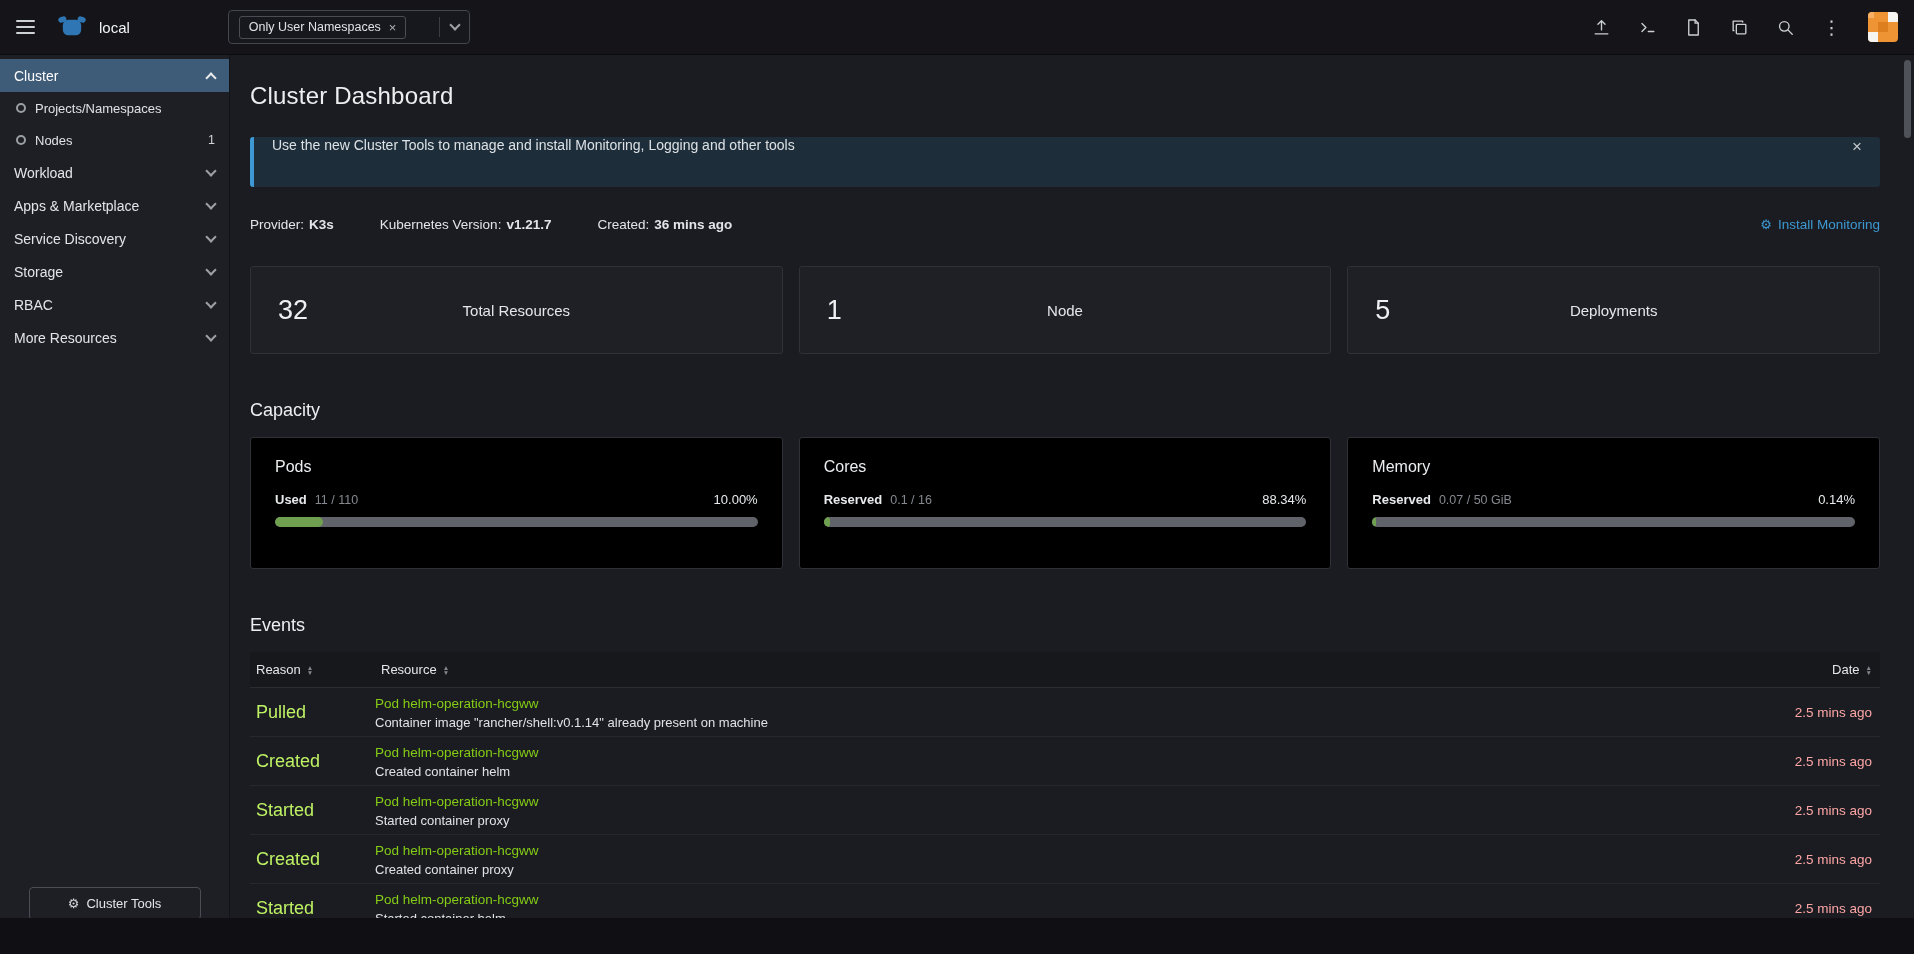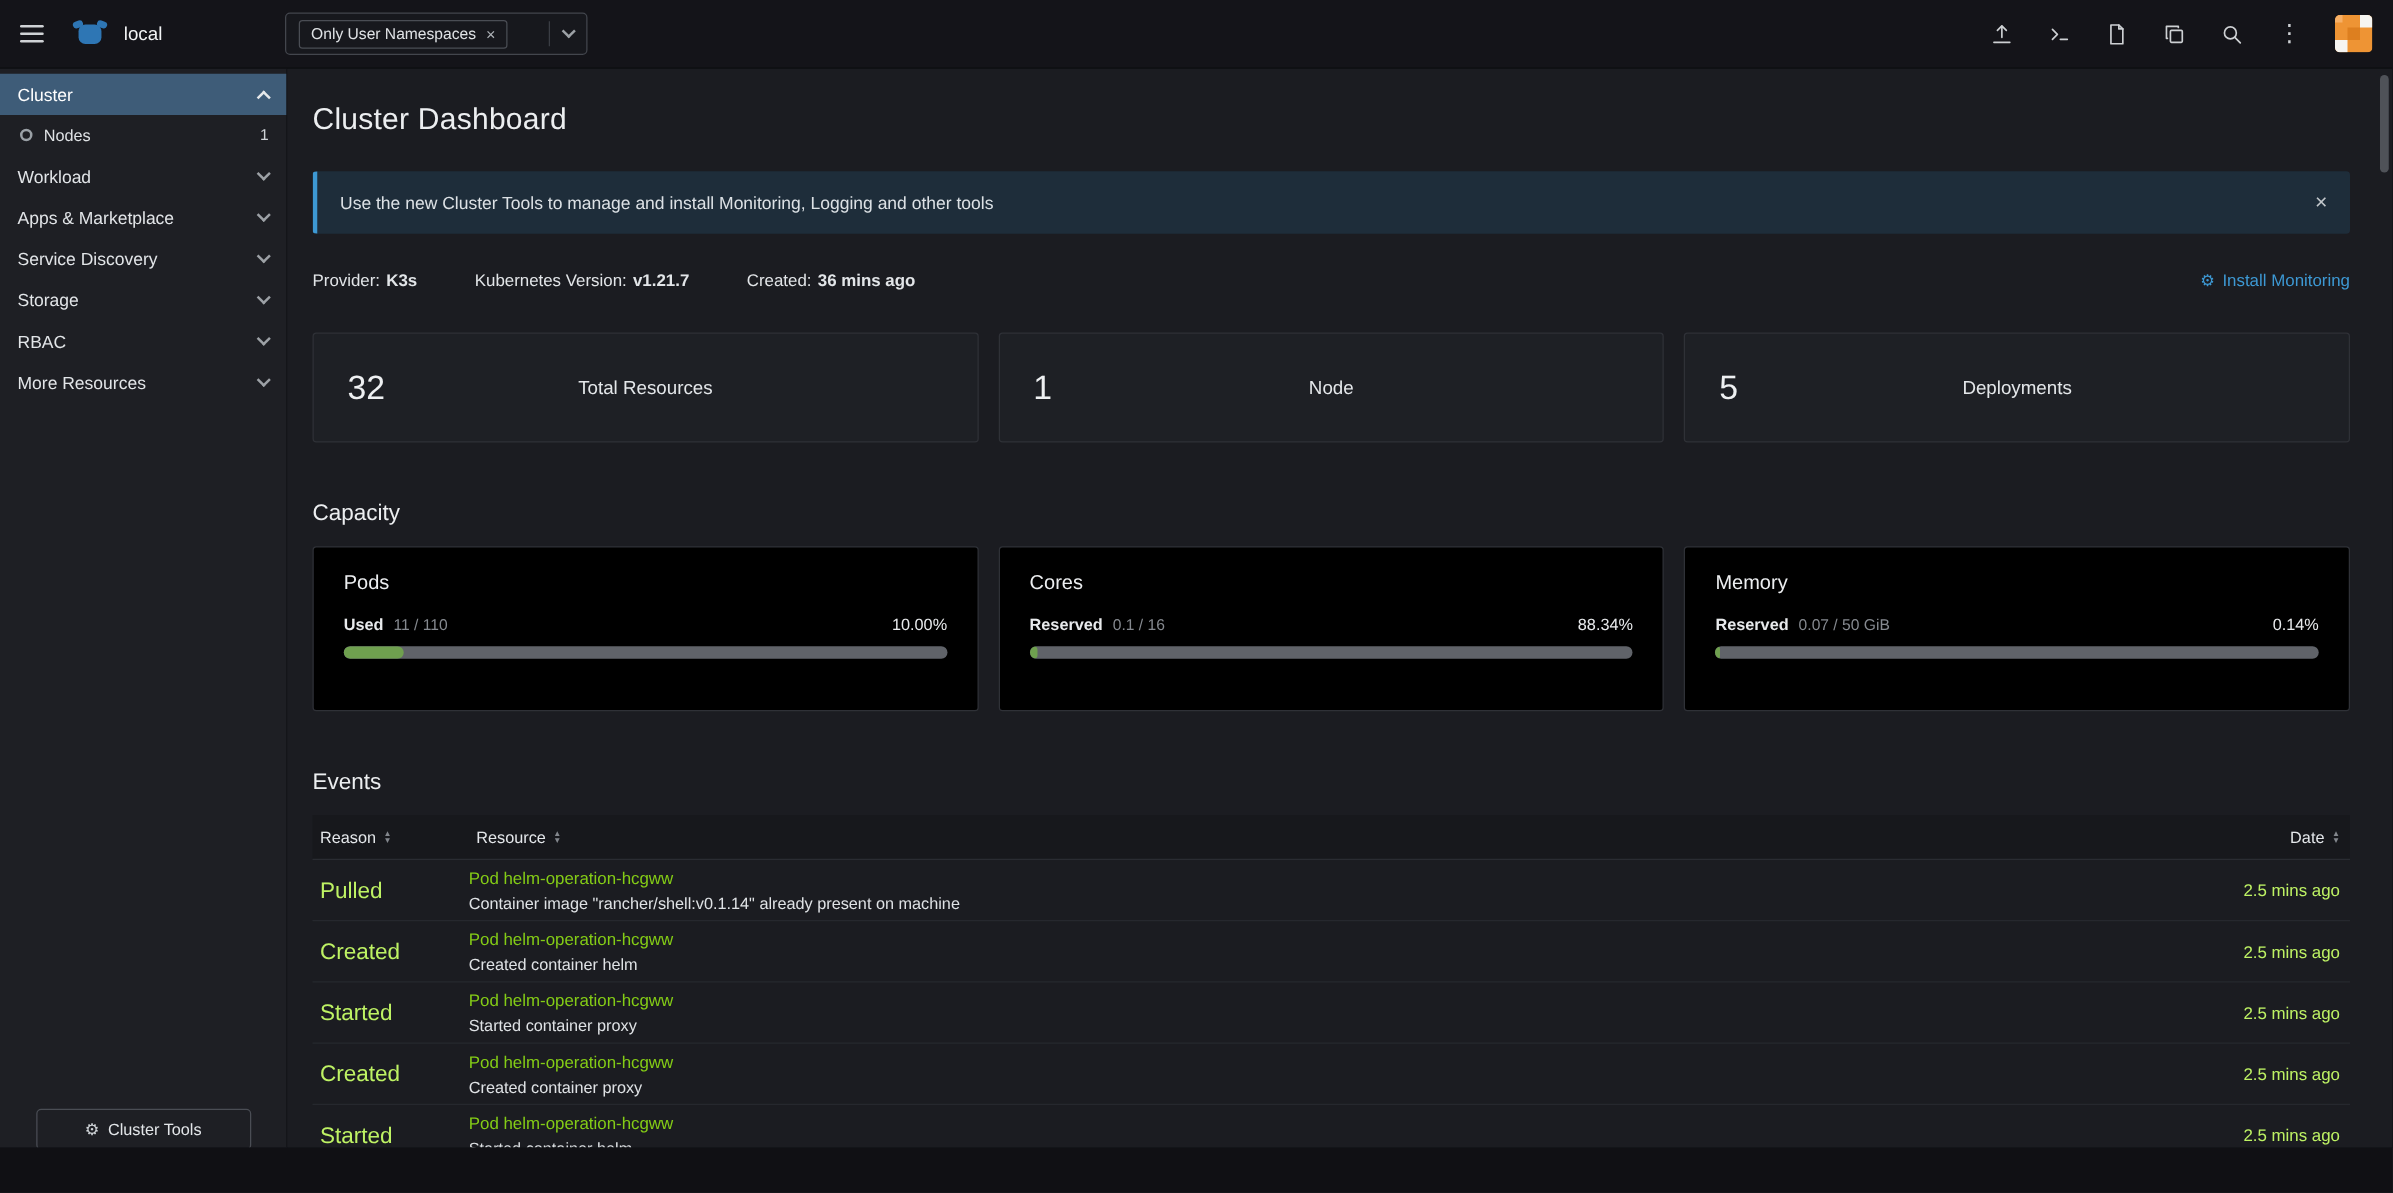--- a/index.html
+++ b/index.html
@@ -49,21 +49,21 @@
                width:172px; height:33px; background:transparent; border:1px solid #4a4d54;
                border-radius:4px; color:#e2e5e8; font-size:13px; font-family:inherit;
                display:flex; align-items:center; justify-content:center; gap:7px; cursor:pointer; }
   .gear { font-size:13px; color:#cfd3d7; }
   .version { position:absolute; bottom:0; left:14px; font-size:12px; color:#65696f; }
 
   
   .main { padding:26px 34px 0 20px; overflow:hidden; position:relative; background:#1b1c21; }
   h1 { font-size:24px; font-weight:500; color:#eceef0; letter-spacing:.2px; line-height:30px; }
   .banner { margin-top:26px; height:50px; background:#1e2d3a; border-left:4px solid #3d98d3;
-            border-radius:3px; display:flex; align-items:center; padding:0 18px;
+            border-radius:3px; display:flex; align-items:flex-start; padding:0 18px;
             font-size:14px; color:#dce1e5; }
   .banner-close { margin-left:auto; font-size:17px; color:#c2c7cb; cursor:pointer; }
   .meta-row { margin-top:30px; display:flex; align-items:center; font-size:13.5px; gap:46px; }
   .meta-value { font-weight:700; margin-left:5px; }
   .install-link { margin-left:auto; color:#3d98d3; font-size:13.5px; display:flex;
                   align-items:center; gap:6px; text-decoration:none; cursor:pointer; }
   .mon-icon { font-size:13px; }
 
   .stats-row { margin-top:34px; display:flex; gap:16px; }
   .stat-card { flex:1; height:88px; border:1px solid #2f3137; background:#1e2025;
@@ -93,21 +93,21 @@
   .th { display:flex; align-items:center; gap:6px; padding-left:6px; cursor:pointer; }
   .th-date { justify-content:flex-end; padding-right:8px; }
   .sort { display:inline-flex; flex-direction:column; }
   .sort i { font-style:normal; font-size:6.5px; line-height:5px; color:#83878d; }
   .tbl-row { min-height:48px; border-bottom:1px solid #26282e; align-items:center;
              padding:6px 0; }
   .row-reason { font-size:18px; color:#bef264; padding-left:6px; }
   .link { color:#84cc16; font-size:13.5px; text-decoration:none; cursor:pointer; }
   .desc { color:#dfe2e5; font-size:13px; margin-top:3px; }
   .desc:empty { display:none; }
-  .row-date { text-align:right; font-size:13.5px; color:#bef264; padding-right:8px; }
+  .row-date { text-align:right; font-size:13.5px; color:#fca5a5; padding-right:8px; }
 
   .scroll-thumb { position:absolute; right:3px; top:60px; width:7px; height:78px;
                   background:#4f5258; border-radius:4px; }
 </style>
 </head>
 <body>
 
 <div class="app">
 
   <header class="topbar">
@@ -167,20 +167,24 @@
         </svg>
       </span>
     </div>
   </header>
 
   <aside class="sidebar">
     <nav>
       <div class="side-item active">
         <span class="label">Cluster</span>
         <span class="chev up"></span>
+      </div>
+      <div class="side-sub">
+        <span class="dot-icon"></span>
+        <span class="label">Projects/Namespaces</span>
       </div>
       <div class="side-sub">
         <span class="dot-icon"></span>
         <span class="label">Nodes</span>
         <span class="count">1</span>
       </div>
       <div class="side-item">
         <span class="label">Workload</span>
         <span class="chev down"></span>
       </div>

